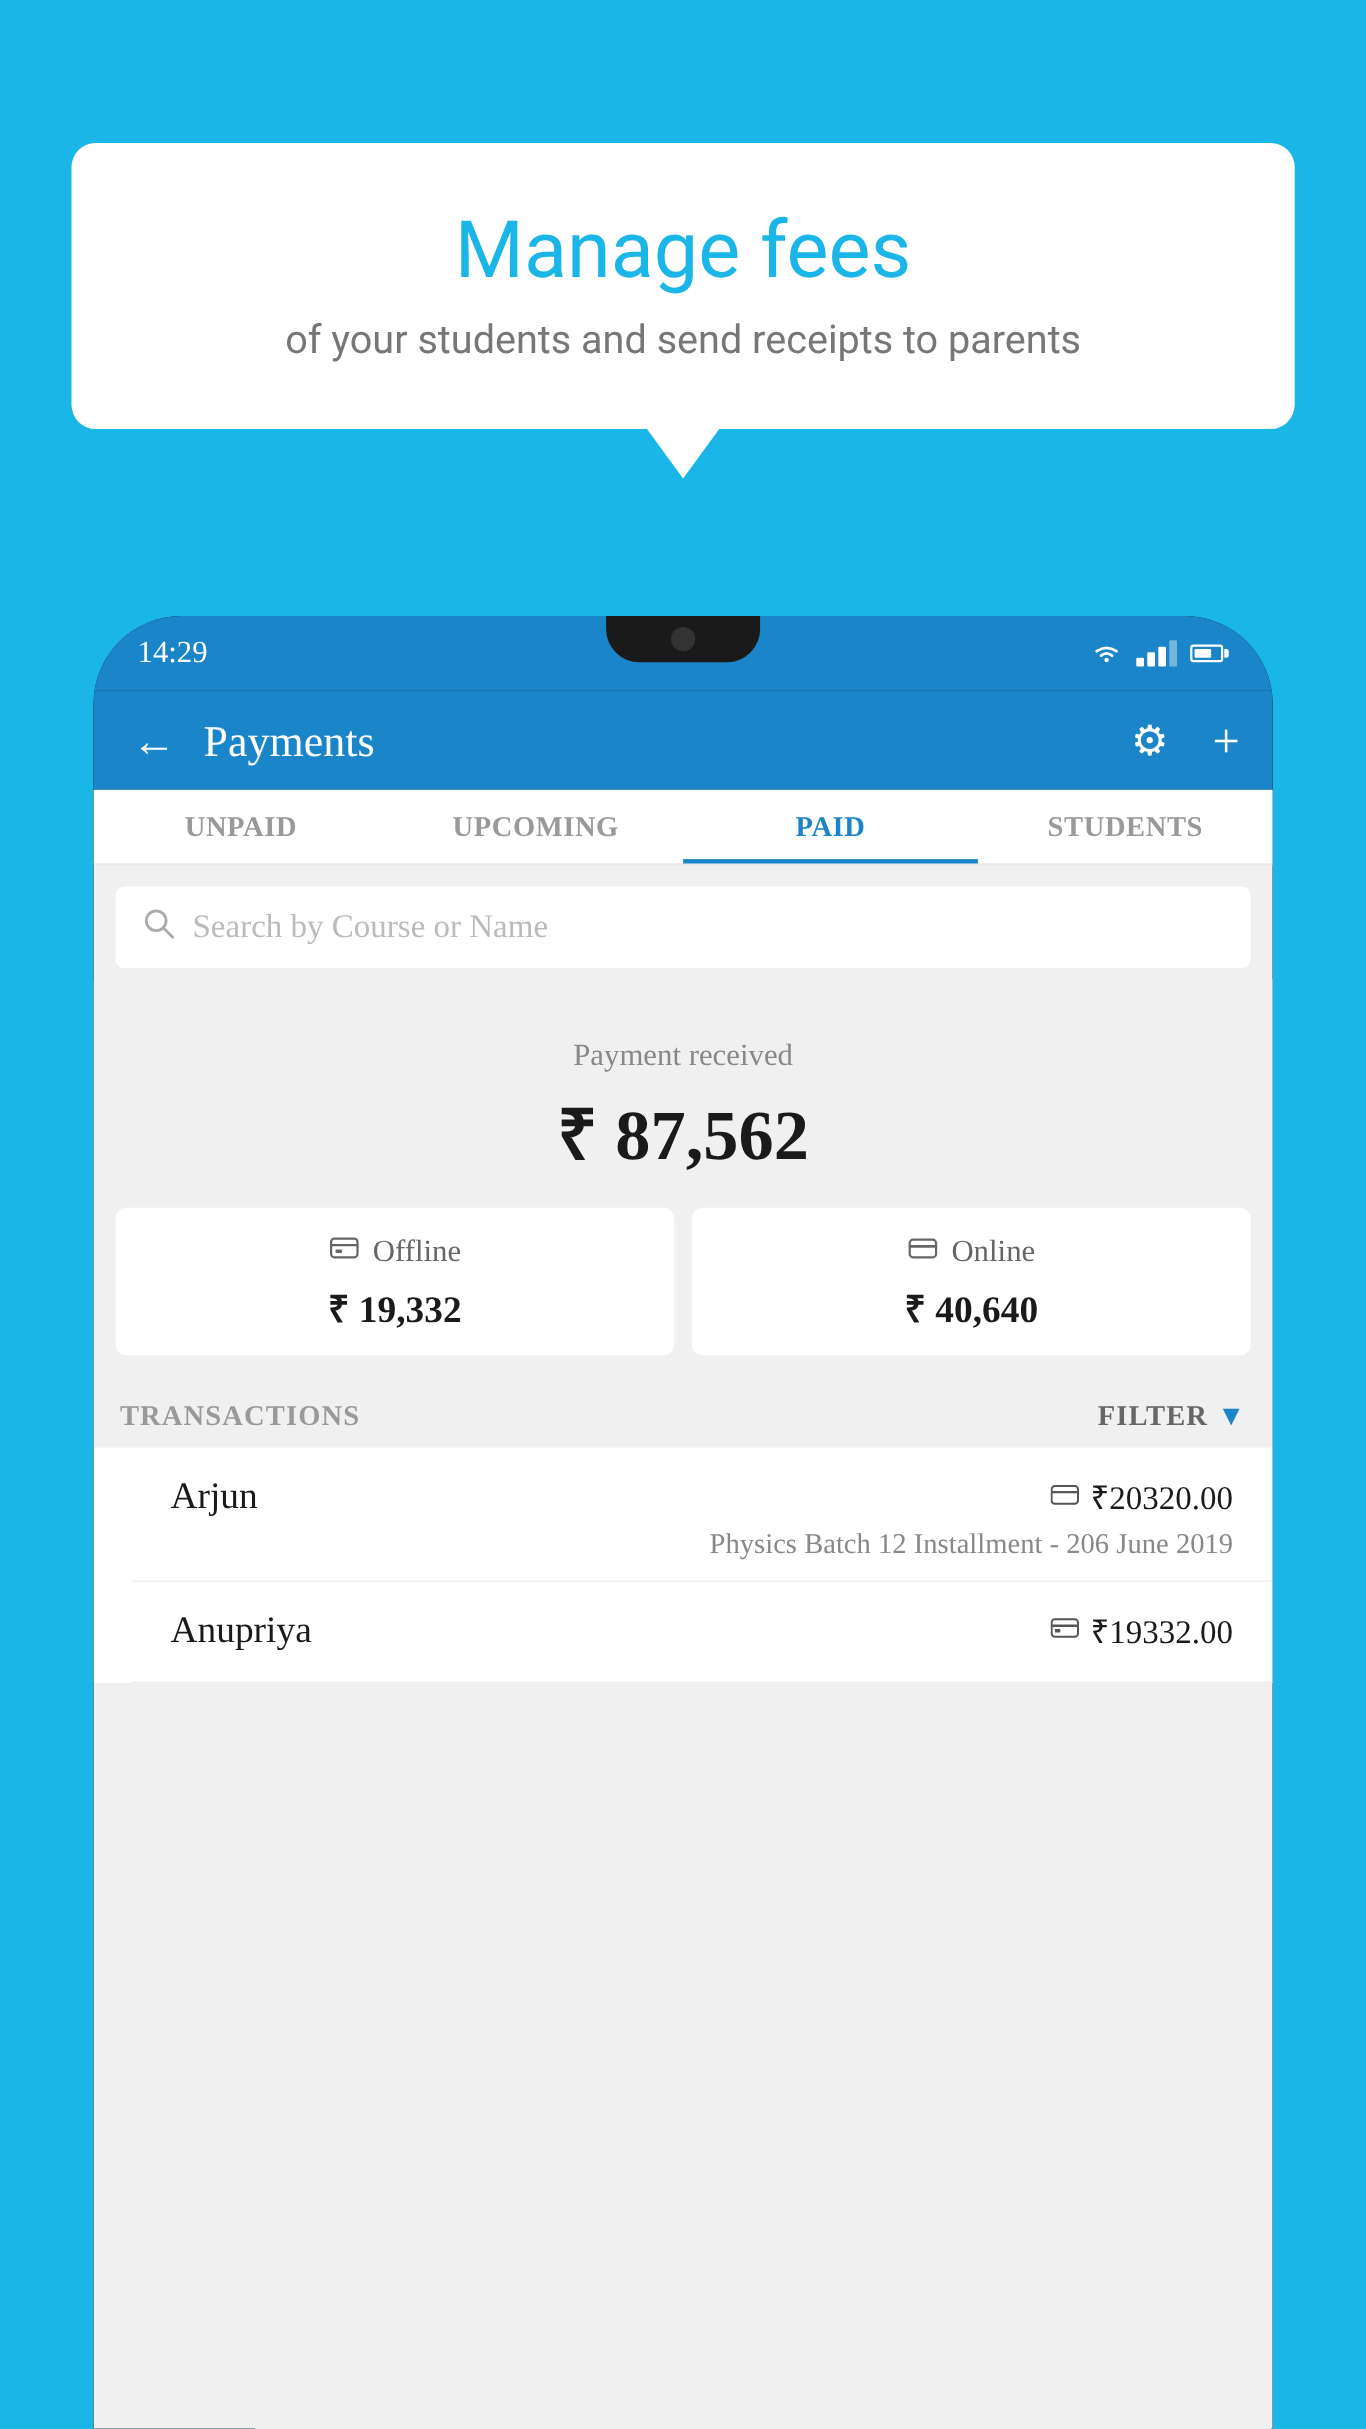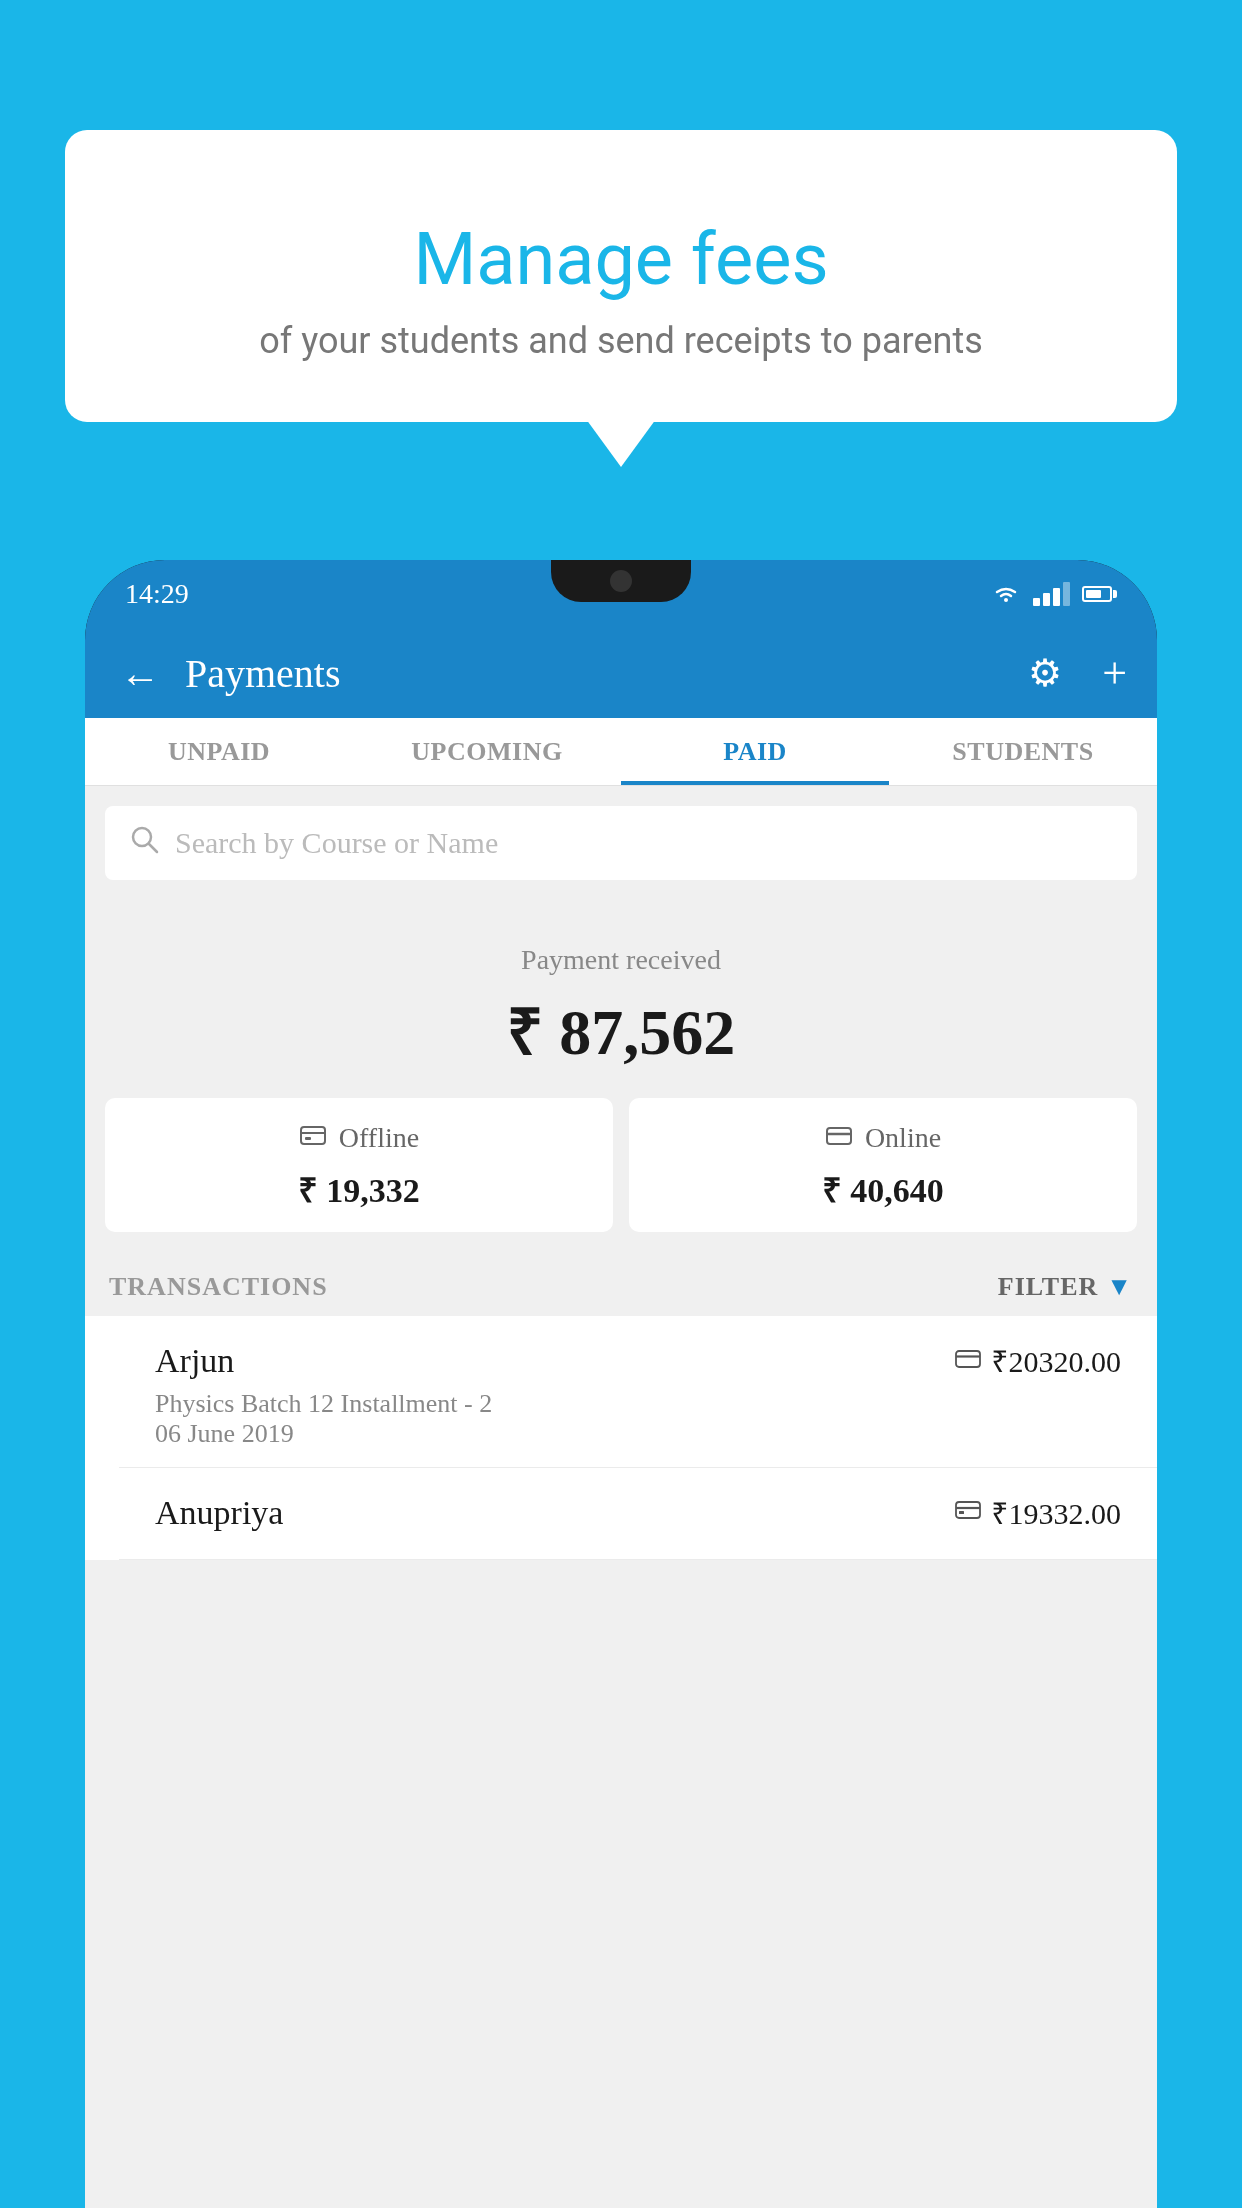--- a/index.html
+++ b/index.html
@@ -40,21 +40,20 @@
       border-left: 35px solid transparent;
       border-right: 35px solid transparent;
       border-top: 48px solid white;
     }
 
     .bubble-title {
       font-size: 72px;
       font-weight: 400;
       color: #1ab6e8;
       margin-bottom: 18px;
-      margin-top: 32px;
     }
 
     .bubble-subtitle {
       font-size: 36px;
       color: #777;
       font-weight: 400;
     }
 
     
     .phone-frame {
@@ -339,21 +338,20 @@
 
     .transaction-amount {
       color: #1a1a1a;
       font-size: 30px;
       font-weight: 500;
     }
 
     .transaction-bottom {
       display: flex;
       justify-content: flex-end;
-      flex-direction: column;
     }
 
     .transaction-desc {
       color: #888;
       font-size: 26px;
     }
 
     .transaction-date {
       color: #888;
       font-size: 26px;

